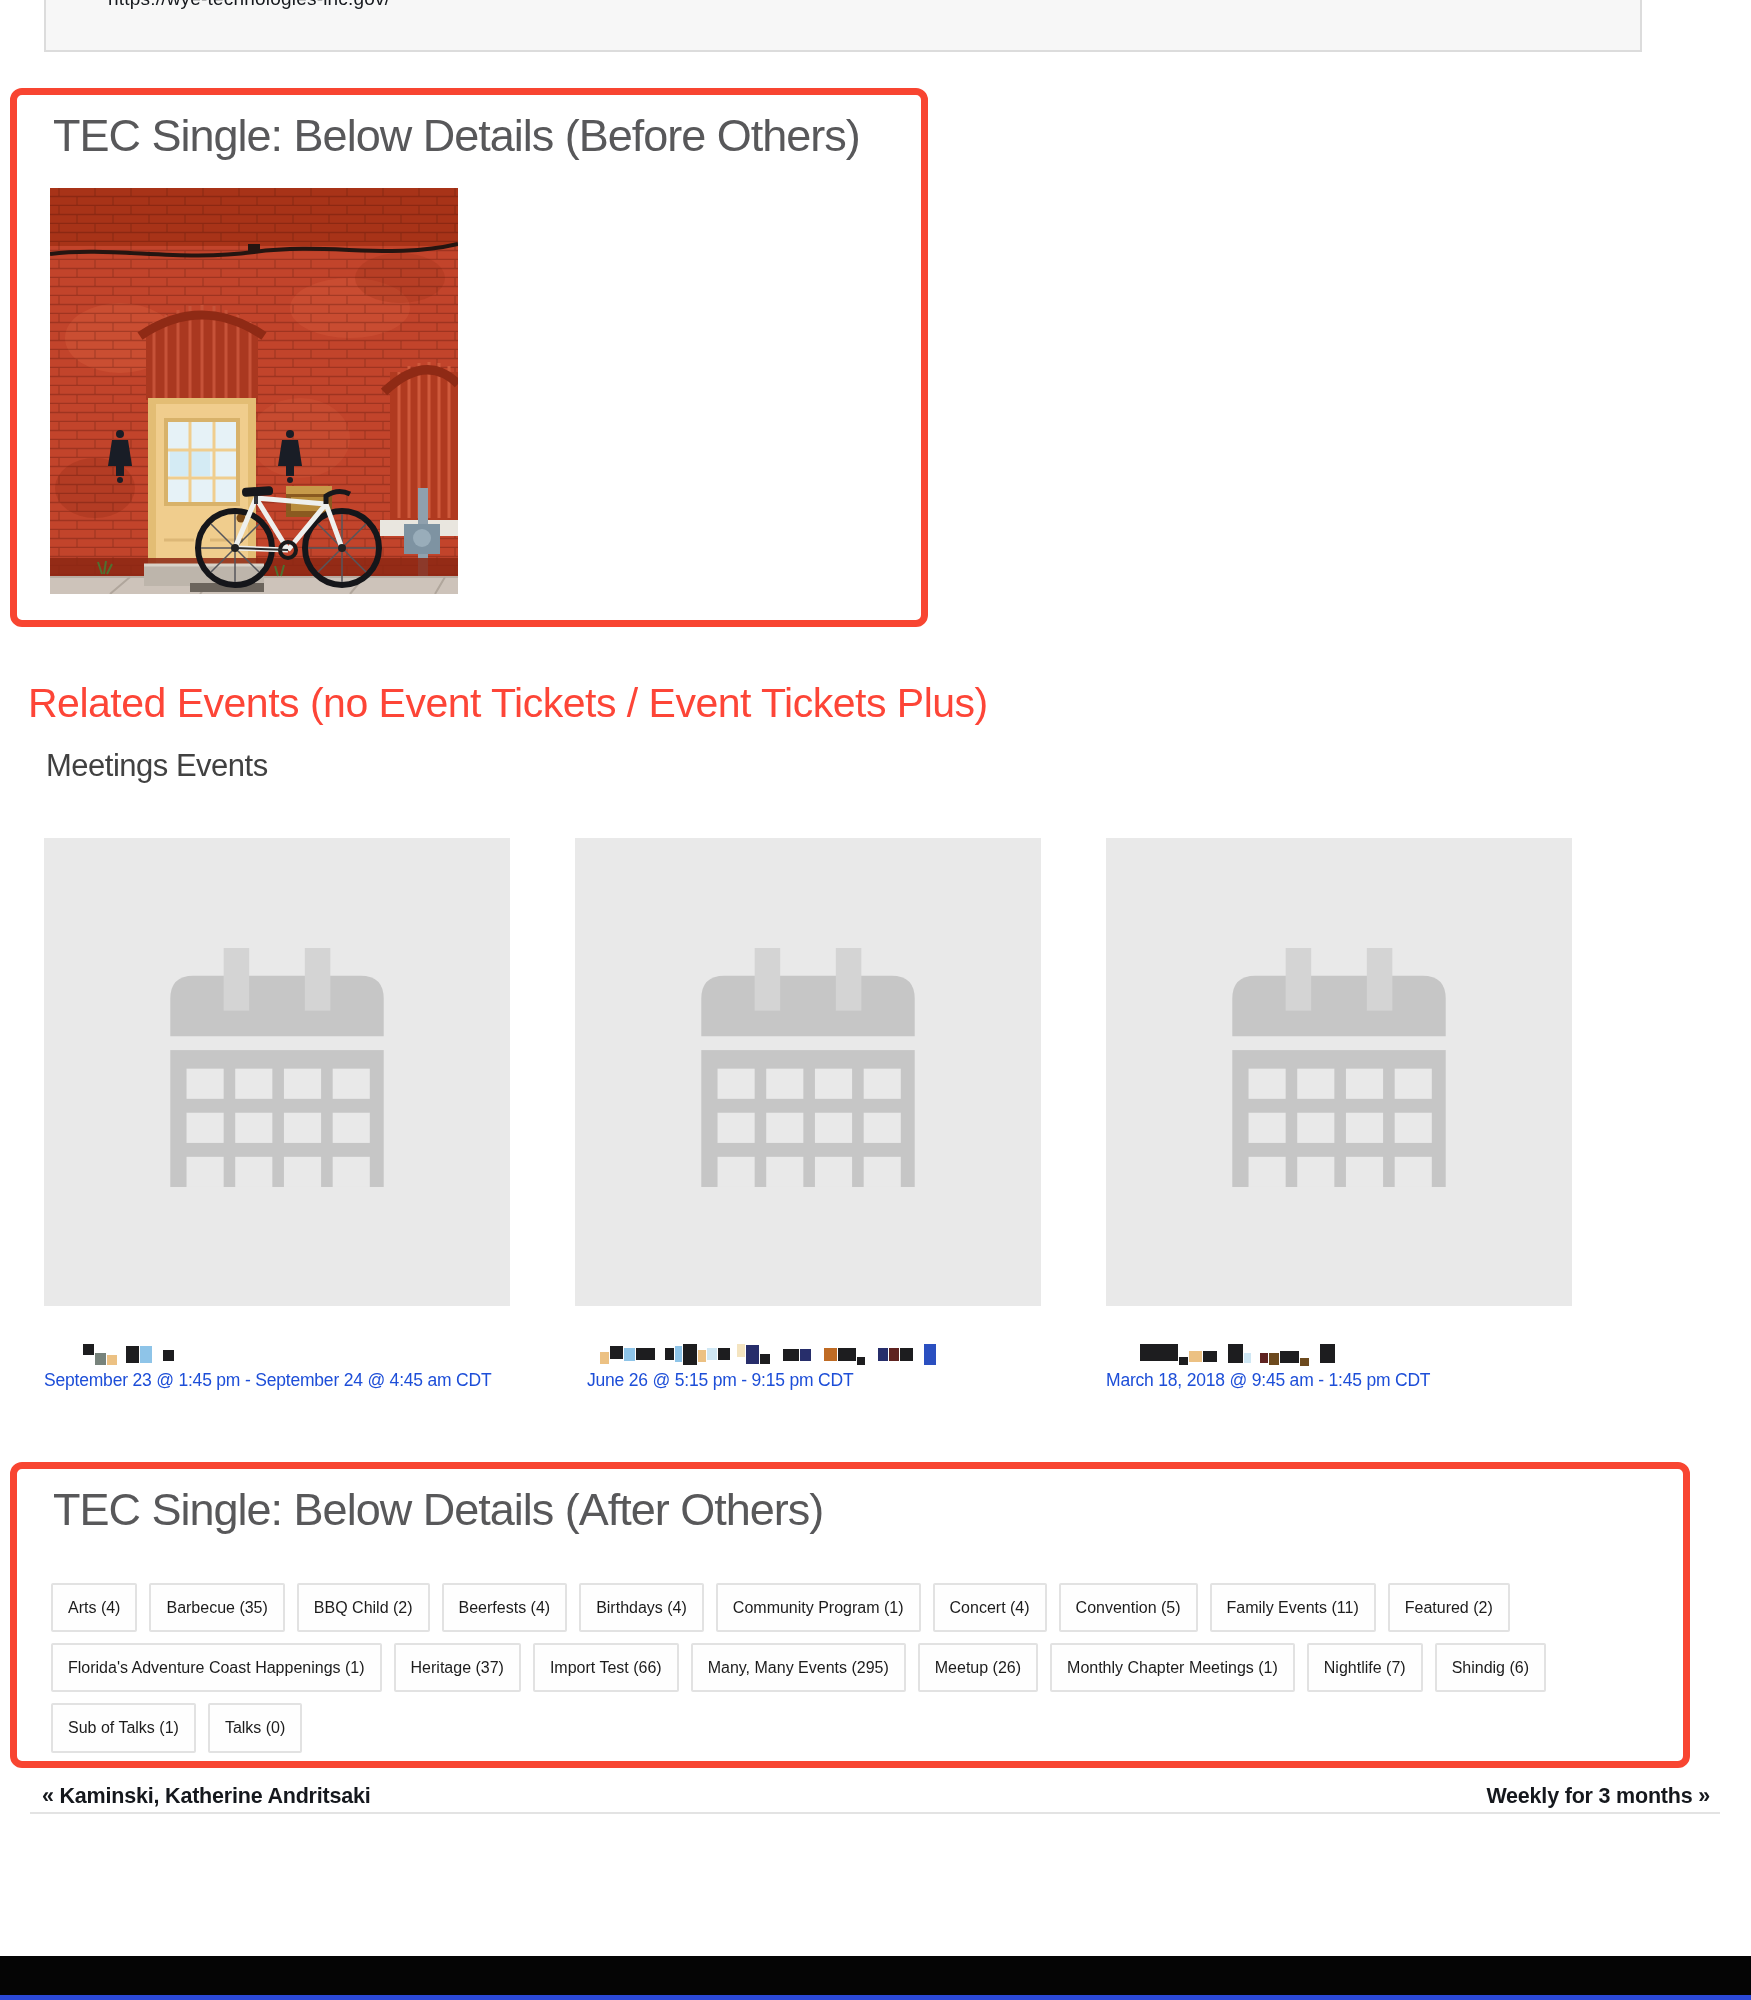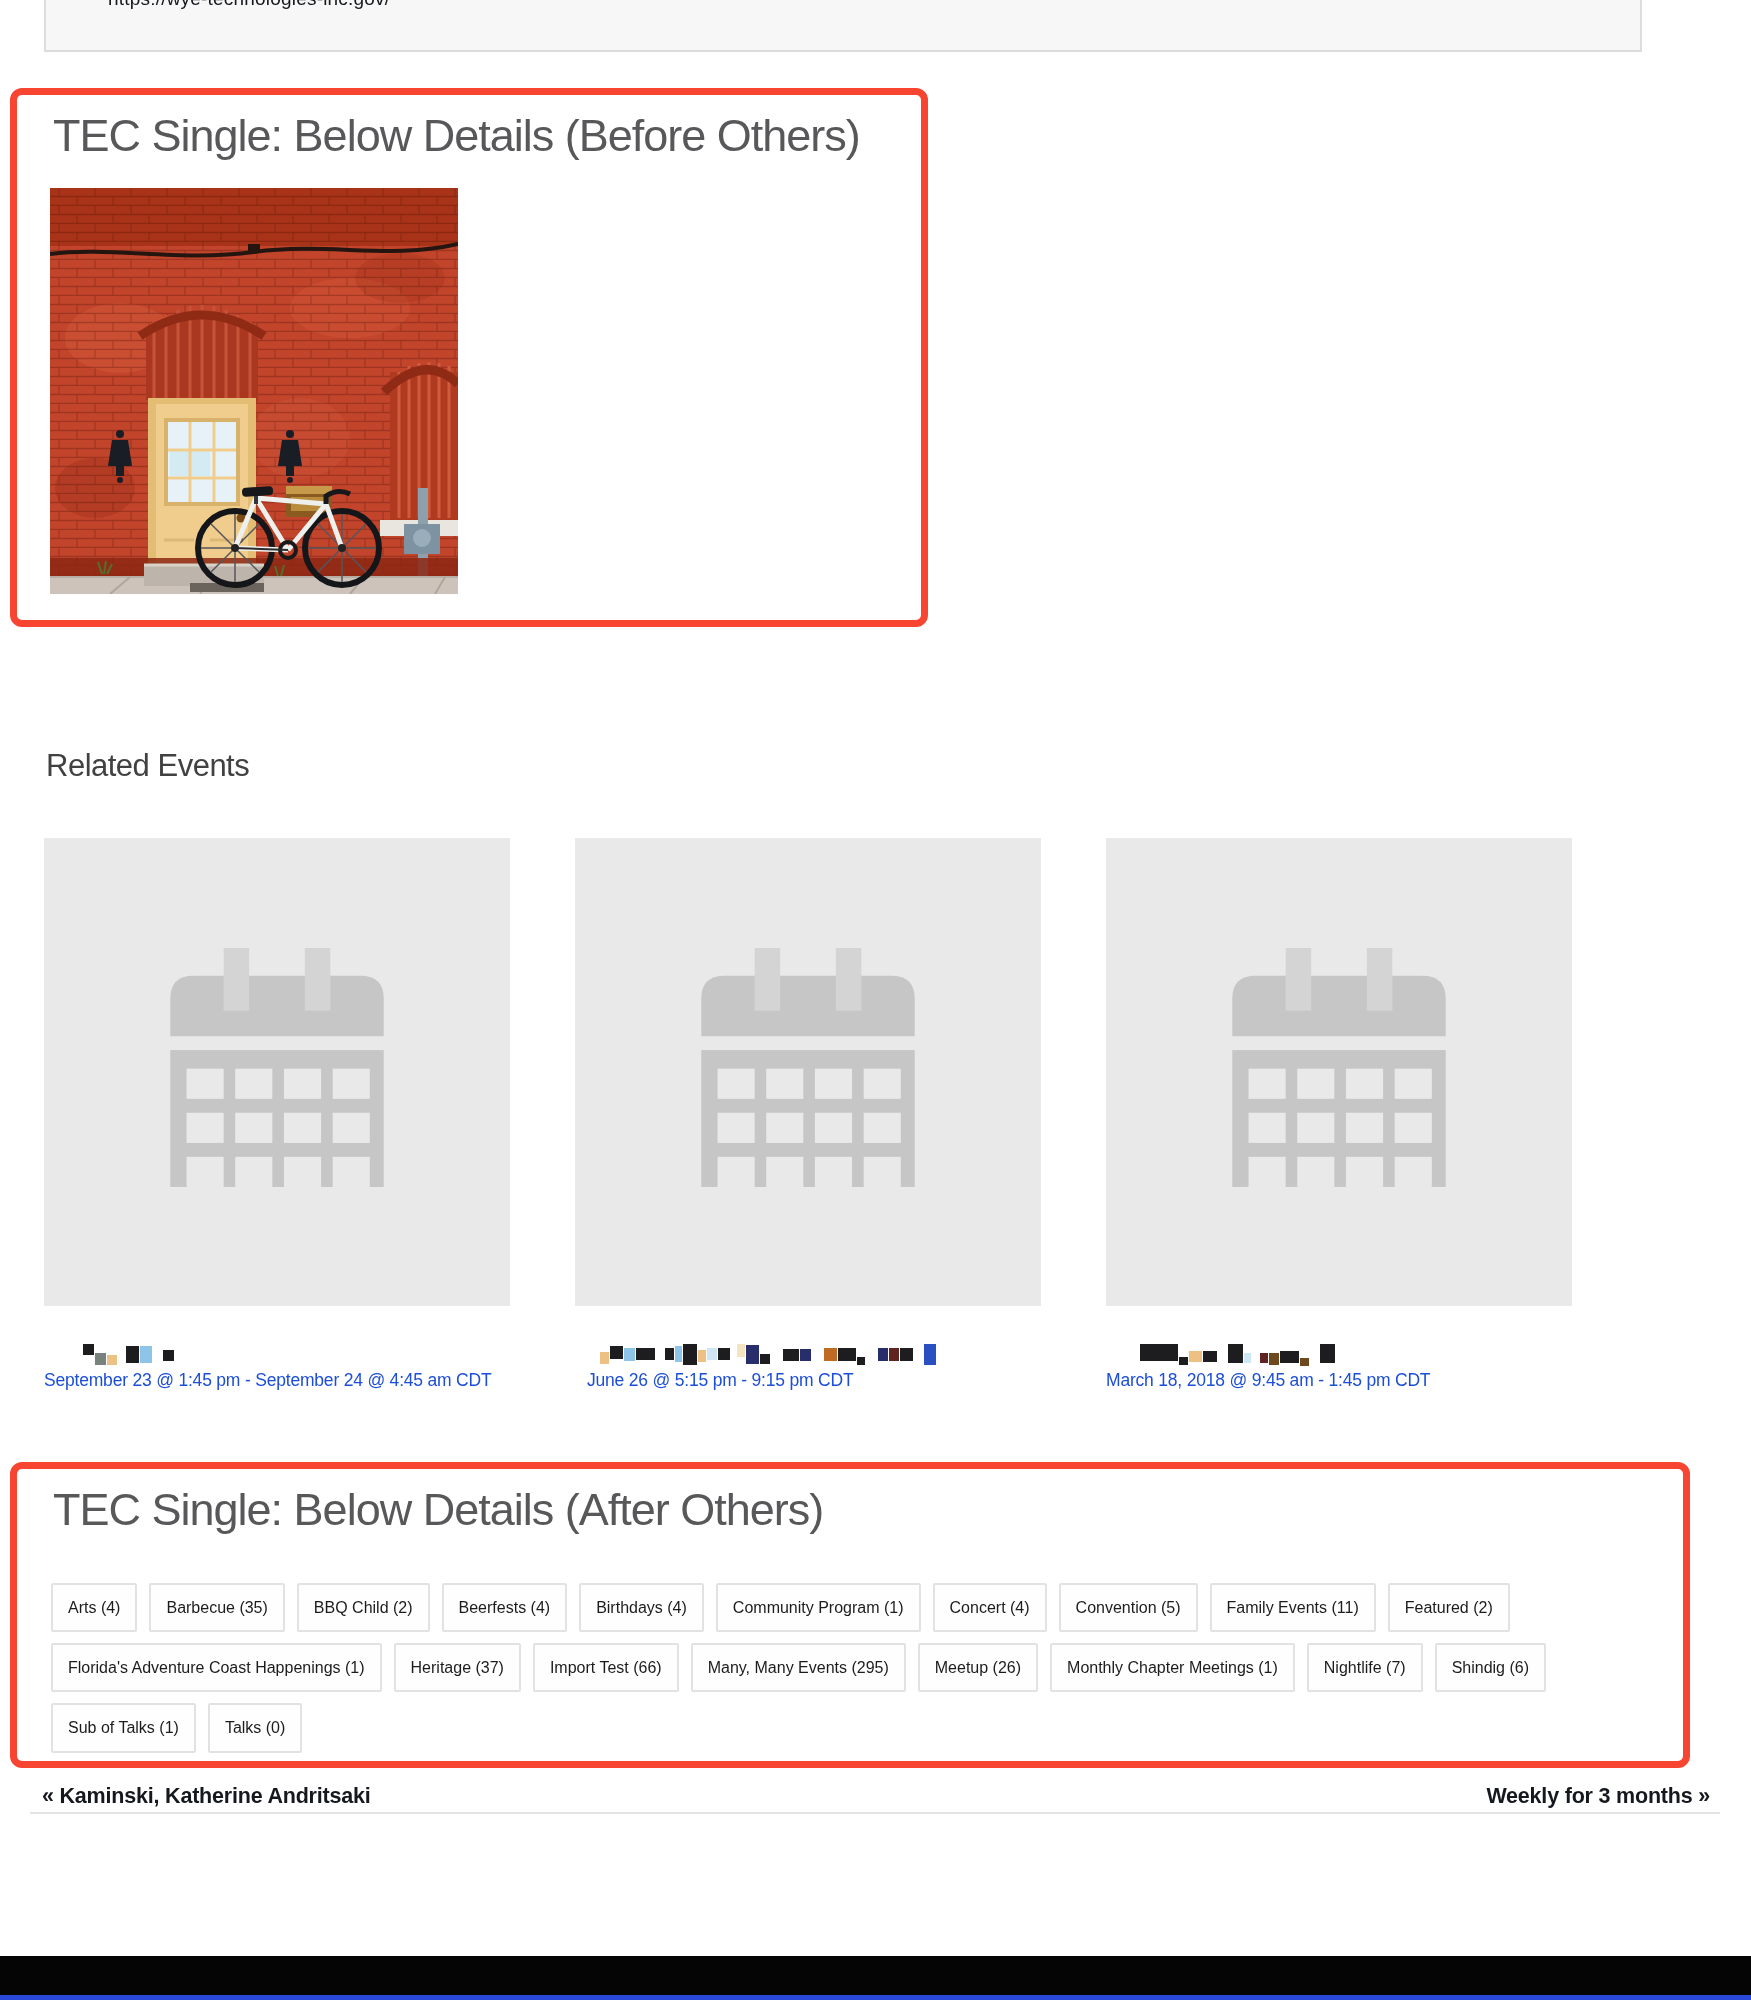--- a/index.html
+++ b/index.html
@@ -147,21 +147,22 @@
       <circle cx="238" cy="362" r="8" fill="none" stroke="#1a1a1a" stroke-width="4"></circle>
       <path d="M238 362 L185 360" stroke="#2c2c2c" stroke-width="2"></path>
       <circle cx="185" cy="360" r="4" fill="#222"></circle>
         <circle cx="292" cy="360" r="4" fill="#222"></circle>
       <rect x="192" y="299" width="31" height="9" rx="4" fill="#17181c" transform="rotate(-4 207 303)"></rect>
       <path d="M206 308 V316" stroke="#33353a" stroke-width="4"></path>
       <path d="M276 316 V308 q12 -8 24 -2" stroke="#17181c" stroke-width="5" fill="none"></path>
     </svg>
   </div>
 
-  <div class="sub-heading">Related Events</div>
+  <div class="red-heading">Related Events (no Event Tickets / Event Tickets Plus)</div>
+  <div class="sub-heading">Meetings Events</div>
 
   <div class="event-card" style="left:44px">
     <div class="tile">
       <svg viewBox="0 0 100 103" width="232" height="239" aria-hidden="true">
         <path d="M4,38 V22 q0,-10 10,-10 h72 q10,0 10,10 v16 z" fill="#c6c6c6"></path>
         <rect x="27" y="0" width="11" height="27" fill="#d4d4d4"></rect>
           <rect x="62" y="0" width="11" height="27" fill="#d4d4d4"></rect>
         <rect x="4" y="44" width="92" height="59" fill="#c6c6c6"></rect>
         <g fill="#e9e9e9">
           <rect x="11" y="52" width="16" height="13"></rect>

